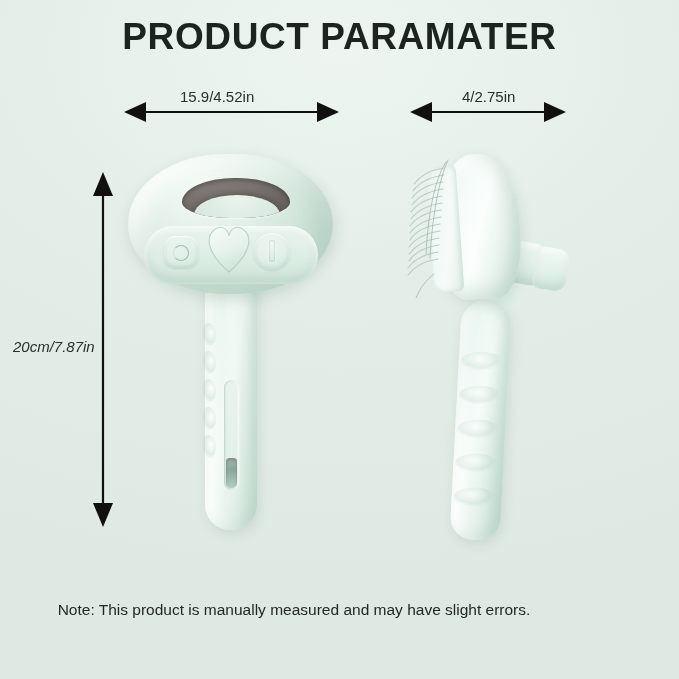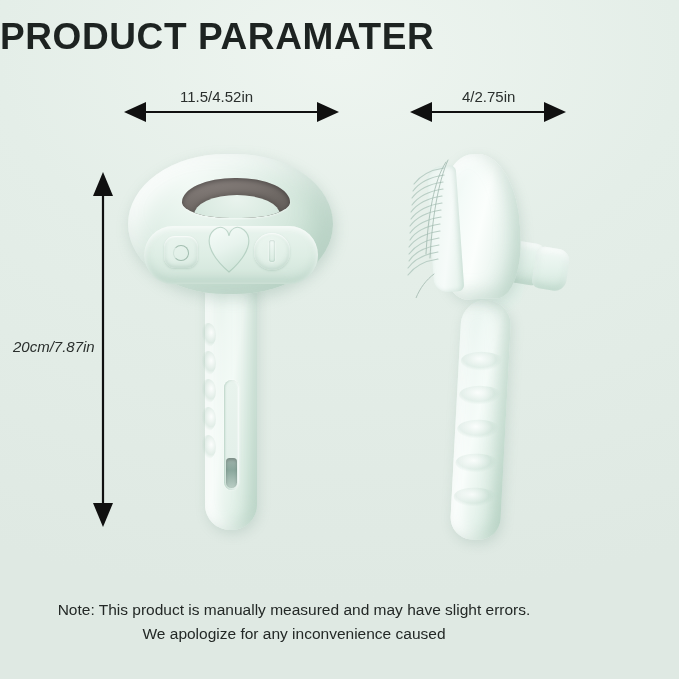--- a/index.html
+++ b/index.html
@@ -18,20 +18,21 @@
     background:
       radial-gradient(120% 80% at 50% 8%, #eef5f0 0%, #e4eee8 42%, #dfe9e3 100%);
   }
 
   
   #title {
     position: absolute;
     top: 16px;
     left: 0;
     width: 679px;
+    text-align: center;
     font-size: 37px;
     font-weight: bold;
     letter-spacing: 0.6px;
     color: #1d2321;
     font-family: "Liberation Sans", sans-serif;
   }
 
   
   .dim-label {
     position: absolute;
@@ -297,21 +298,21 @@
     background: radial-gradient(50% 60% at 40% 35%, rgba(255,255,255,.55), rgba(168,200,185,.22) 72%, rgba(168,200,185,0) 100%);
   }
 </style>
 </head>
 <body>
 
 <div id="page">
 
   <div id="title">PRODUCT PARAMATER</div>
 
-  <div class="dim-label" id="dim-top-left-label">11.5/4.52in</div>
+  <div class="dim-label" id="dim-top-left-label">15.9/4.52in</div>
 
   <div class="dim-label" id="dim-top-right-label">4/2.75in</div>
 
   <div class="dim-label" id="dim-left-label">20cm/7.87in</div>
 
   <svg id="arrows" viewBox="0 0 679 679">
 
     <g>
       <line x1="140" y1="112" x2="323" y2="112" stroke="#101010" stroke-width="2.2"></line>
       <polygon points="124,112 146,102 146,122" fill="#101010"></polygon>
@@ -408,16 +409,15 @@
       <g stroke="#9db5ac" stroke-width="0.9" fill="none" stroke-linecap="round" opacity="0.85">
         <path d="M42 4 C 30 22, 24 58, 22 96"></path>
         <path d="M44 2 C 34 24, 28 62, 26 100"></path>
         <path d="M30 116 C 22 122, 16 130, 12 140"></path>
       </g>
     </svg>
   </div>
 
   <div id="note">
     <div>Note: This product is manually measured and may have slight errors.</div>
-    <div>We apologize for any inconvenience caused</div>
   </div>
 
 </div>
 
 </body></html>

